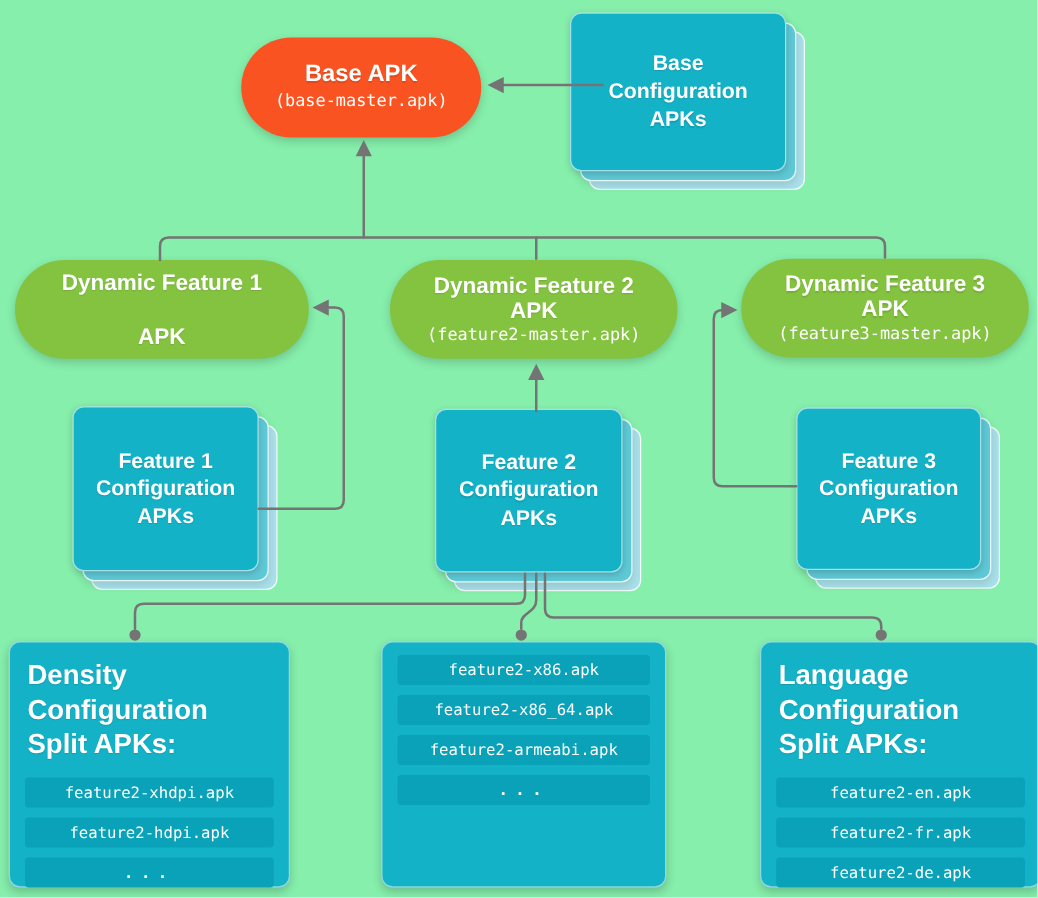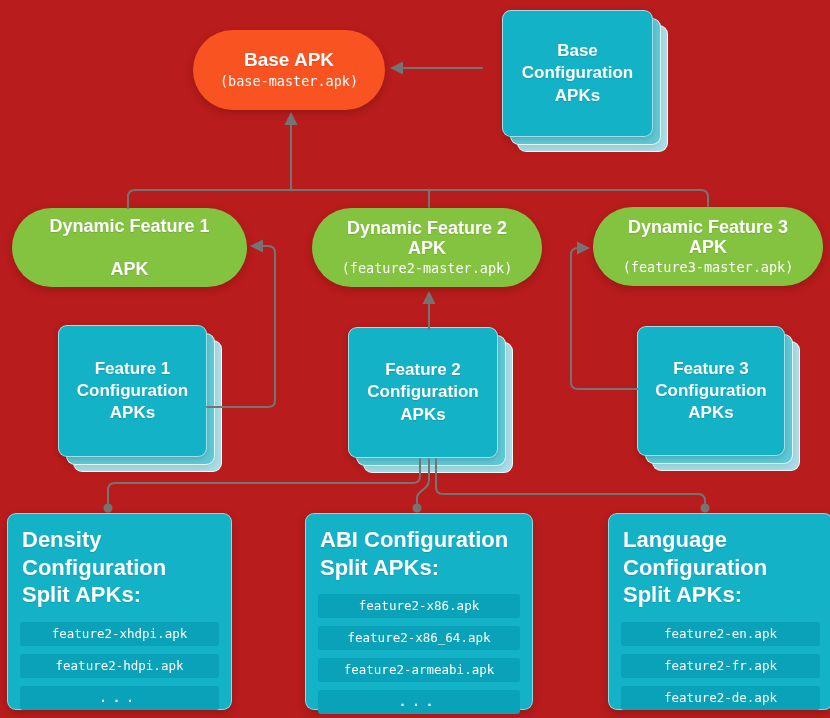--- a/index.html
+++ b/index.html
@@ -1,21 +1,21 @@
 <!DOCTYPE html>
 <html style="--orange: #fa5322; --green: #84c340; --teal: #14b2c7; --teal_row: #09a2b8; --teal_layer2: #5ec9d6; --teal_layer3: #a9e1ea; --line: #747474; --text: #ffffff;"><head>
 <meta charset="utf-8">
 <style>
   :root{
     --orange:#fa5322; --green:#84c340; --teal:#14b2c7; --teal_row:#09a2b8;
     --teal_layer2:#5ec9d6; --teal_layer3:#a9e1ea; --line:#747474; --text:#ffffff;
   }
   html,body{margin:0;padding:0;background:#ffffff;}
   .canvas{
-    position:relative; width:830px; height:718px; background:#b91c1c; overflow:hidden;
+    position:relative; width:830px; height:718px; background:#86efac; overflow:hidden;
     font-family:"Liberation Sans", sans-serif;
   }
   .node{position:absolute; box-sizing:border-box; color:var(--text); text-align:center;
         display:flex; flex-direction:column; justify-content:center; align-items:center;}
   .pill{border-radius:40px; box-shadow:0 3px 8px rgba(0,0,0,0.18);}
   .pill.orange{background:var(--orange);}
   .pill.green{background:var(--green);}
   .t1{font-weight:bold; font-size:19px; line-height:1.2; text-shadow:0 1px 1px rgba(0,0,0,0.12);}
   .t2{font-weight:bold; font-size:18px; line-height:1.15; text-shadow:0 1px 1px rgba(0,0,0,0.12);}
   .mono{font-family:"DejaVu Sans Mono", monospace; font-size:13.5px; line-height:1.35; color:var(--text);}
@@ -51,21 +51,21 @@
 </head>
 <body>
 
 <div class="canvas">
 
   <div class="node pill orange" style="left:193px; top:30px; width:192px; height:80px;">
     <div class="t1">Base APK</div>
     <div class="mono">(base-master.apk)</div>
   </div>
 
-  <div class="stack" style="left:502px; top:10px; width:151px; height:127px;">
+  <div class="stack" style="left:456px; top:10px; width:173px; height:127px;">
     <div class="layer l3"></div>
     <div class="layer l2"></div>
     <div class="stack-main">
       <div>Base</div>
       <div>Configuration</div>
       <div>APKs</div>
     </div>
   </div>
 
   <div class="node pill green" style="left:12px; top:208px; width:235px; height:79px;gap:22px;">
@@ -111,21 +111,20 @@
     </div>
   </div>
 
   <div class="splitbox" style="left:7px; top:513px; width:225px; height:197px;">
     <div class="heading">Density Configuration Split APKs:</div>
     <div class="row">feature2-xhdpi.apk</div>
     <div class="row">feature2-hdpi.apk</div>
     <div class="row dots">...</div>
   </div>
   <div class="splitbox" style="left:305px; top:513px; width:228px; height:197px;">
-    <div class="heading">ABI Configuration Split APKs:</div>
     <div class="row">feature2-x86.apk</div>
     <div class="row">feature2-x86_64.apk</div>
     <div class="row">feature2-armeabi.apk</div>
     <div class="row dots">...</div>
   </div>
   <div class="splitbox" style="left:592px; top:513px; width:225px; height:197px;margin-left:16px;">
     <div class="heading">Language Configuration Split APKs:</div>
     <div class="row">feature2-en.apk</div>
     <div class="row">feature2-fr.apk</div>
     <div class="row">feature2-de.apk</div>

